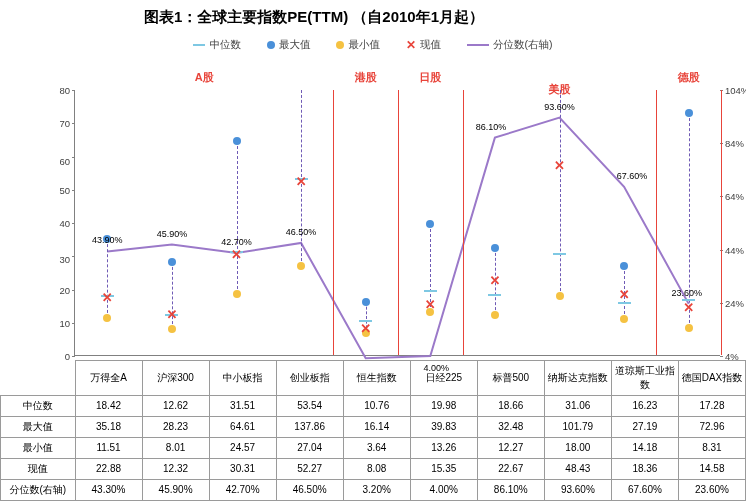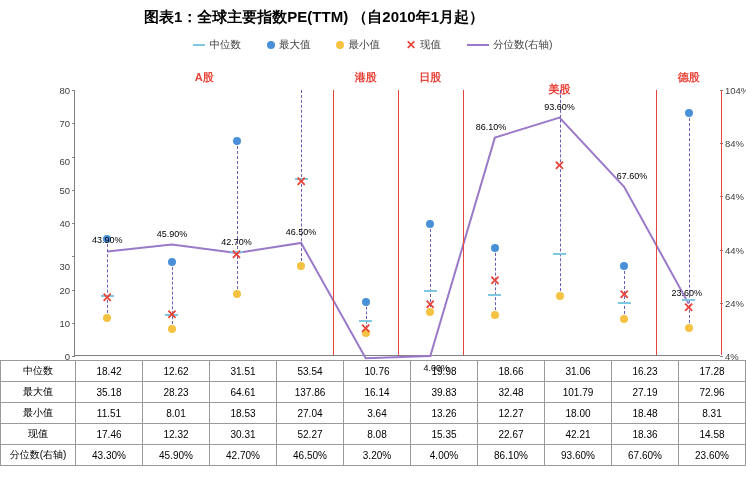--- a/index.html
+++ b/index.html
@@ -96,21 +96,21 @@
   <div class="plot" id="plot">
     <svg class="purple-svg" id="psvg">
         <polyline points="32.3,161.46200000000002 96.89999999999999,154.546 161.5,163.058 226.09999999999997,152.95 290.7,268.128 355.29999999999995,266 419.9,47.614000000000004 484.49999999999994,27.664000000000016 549.0999999999999,96.82400000000004 613.6999999999999,213.864" fill="none" stroke="#9b79c9" stroke-width="2"></polyline>
       </svg>
   <div class="axis-left-lbl" style="top: 266px;">0</div>
       <div class="tickmark" style="top: 266px;"></div>
       <div class="axis-left-lbl" style="top: 232.75px;">10</div>
       <div class="tickmark" style="top: 232.75px;"></div>
       <div class="axis-left-lbl" style="top: 199.5px;">20</div>
       <div class="tickmark" style="top: 199.5px;"></div>
-      <div class="axis-left-lbl" style="top: 176px;">30</div>
+      <div class="axis-left-lbl" style="top: 169px;">30</div>
       <div class="tickmark" style="top: 166.25px;"></div>
       <div class="axis-left-lbl" style="top: 133px;">40</div>
       <div class="tickmark" style="top: 133px;"></div>
       <div class="axis-left-lbl" style="top: 99.75px;">50</div>
       <div class="tickmark" style="top: 99.75px;"></div>
       <div class="axis-left-lbl" style="top: 71px;">60</div>
       <div class="tickmark" style="top: 66.5px;"></div>
       <div class="axis-left-lbl" style="top: 33.25px; margin-left: 28px;">70</div>
       <div class="tickmark" style="top: 33.25px;"></div>
       <div class="axis-left-lbl" style="top: 0px; margin-left: 12px;">80</div>
@@ -191,20 +191,33 @@
       <div class="pctlbl" style="left: 226.1px; top: 146.95px;">46.50%</div>
       <div class="pctlbl" style="left: 361.3px; top: 283px;">4.00%</div>
       <div class="pctlbl" style="left: 415.9px; top: 41.614px;">86.10%</div>
       <div class="pctlbl" style="left: 484.5px; top: 21.664px;">93.60%</div>
       <div class="pctlbl" style="left: 557.1px; top: 90.824px;">67.60%</div>
       <div class="pctlbl" style="left: 611.7px; top: 207.864px;">23.60%</div>
     </div>
 
   <table>
     <tbody id="tbody">
+        <tr class="catrow">
+          <td class="rowhead"></td>
+          <th>万得全A</th>
+          <th>沪深300</th>
+          <th>中小板指</th>
+          <th>创业板指</th>
+          <th>恒生指数</th>
+          <th>日经225</th>
+          <th>标普500</th>
+          <th>纳斯达克指数</th>
+          <th>道琼斯工业指数</th>
+          <th>德国DAX指数</th>
+        </tr>
         <tr>
           <td class="rowhead">中位数</td>
           <td>18.42</td>
           <td>12.62</td>
           <td>31.51</td>
           <td>53.54</td>
           <td>10.76</td>
           <td>19.98</td>
           <td>18.66</td>
           <td>31.06</td>
@@ -221,39 +234,39 @@
           <td>39.83</td>
           <td>32.48</td>
           <td>101.79</td>
           <td>27.19</td>
           <td>72.96</td>
         </tr>
         <tr>
           <td class="rowhead">最小值</td>
           <td>11.51</td>
           <td>8.01</td>
-          <td>18.53</td>
+          <td>24.57</td>
           <td>27.04</td>
           <td>3.64</td>
           <td>13.26</td>
           <td>12.27</td>
           <td>18.00</td>
-          <td>18.48</td>
+          <td>14.18</td>
           <td>8.31</td>
         </tr>
         <tr>
           <td class="rowhead">现值</td>
-          <td>17.46</td>
+          <td>22.88</td>
           <td>12.32</td>
           <td>30.31</td>
           <td>52.27</td>
           <td>8.08</td>
           <td>15.35</td>
           <td>22.67</td>
-          <td>42.21</td>
+          <td>48.43</td>
           <td>18.36</td>
           <td>14.58</td>
         </tr>
         <tr>
           <td class="rowhead">分位数(右轴)</td>
           <td>43.30%</td>
           <td>45.90%</td>
           <td>42.70%</td>
           <td>46.50%</td>
           <td>3.20%</td>

